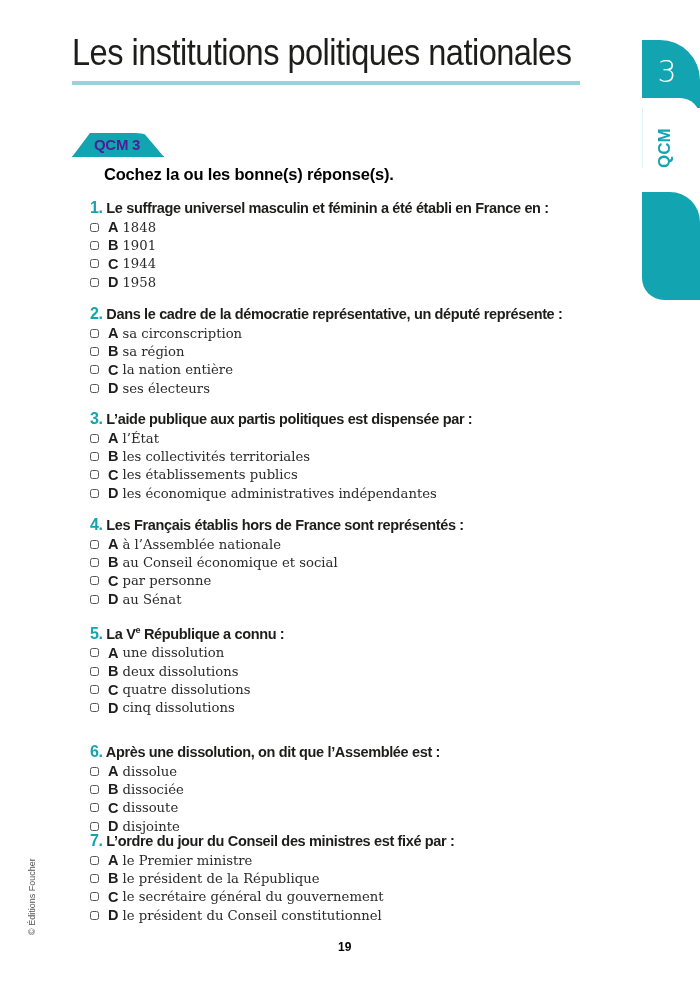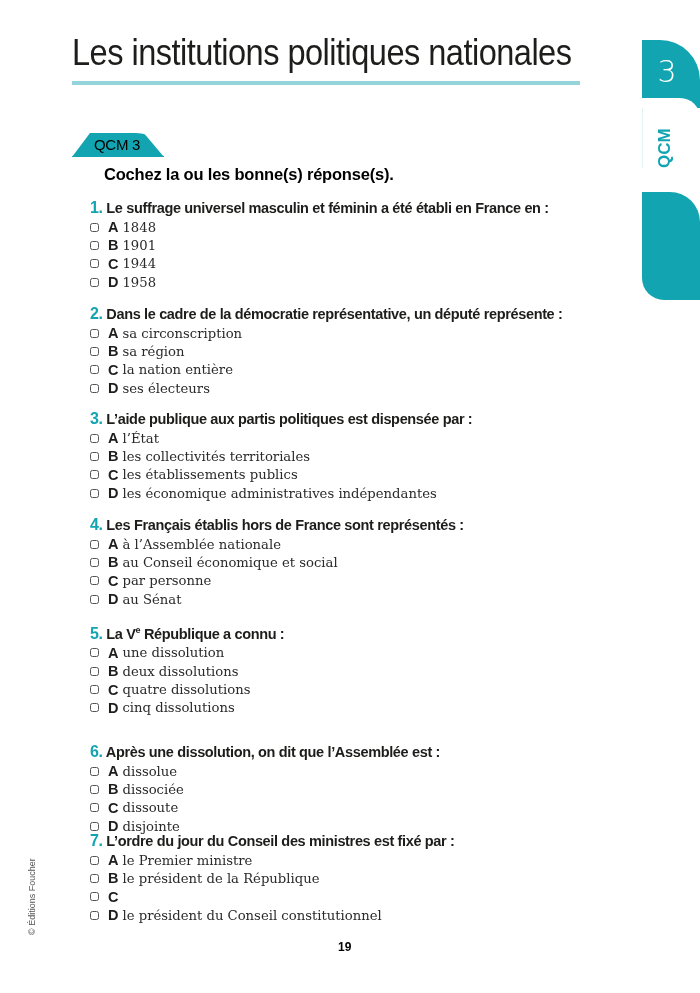--- a/index.html
+++ b/index.html
@@ -7,21 +7,21 @@
   .page-title { position:absolute; left:72px; top:32px; font-size:37px; font-weight:400; letter-spacing:-0.6px; color:#1d1d1b; font-family:"Liberation Sans", sans-serif; transform:scaleX(0.88); transform-origin:left center; white-space:nowrap; margin:0; }
   .title-rule { position:absolute; left:72px; top:81px; width:508px; height:4px; background:#94d5dc; }
 
   .tab-top { position:absolute; left:642px; top:40px; width:58px; height:68px; background:#12a5b1; border-top-left-radius:0; border-top-right-radius:40px; }
   .tab-top-white { position:absolute; left:642px; top:98px; width:58px; height:20px; background:#ffffff; border-top-right-radius:30px; }
   .tab-num { position:absolute; left:642px; top:54px; width:50px; text-align:center; color:#ffffff; font-size:30px; font-family:"DejaVu Sans", sans-serif; font-weight:300; }
   .tab-label { position:absolute; left:655px; top:128px; width:30px; height:40px; color:#12a5b1; font-weight:700; font-size:17px; writing-mode:vertical-rl; transform:rotate(180deg); text-align:center; font-family:"Liberation Sans", sans-serif; }
   .tab-edge { position:absolute; left:642px; top:108px; width:1px; height:60px; background:#e3f3f5; }
   .tab-bottom { position:absolute; left:642px; top:192px; width:58px; height:108px; background:#12a5b1; border-top-right-radius:30px; border-bottom-left-radius:22px; }
 
-  .qcm-badge { position:absolute; left:72px; top:133px; width:92px; height:24px; background:#12a5b1; color:#000000; font-weight:400; font-size:15px; line-height:24px; padding-left:22px; box-sizing:border-box; border-top-left-radius:18px 24px; border-top-right-radius:28px 24px; clip-path:polygon(0 100%, 18px 0, 78% 0, 100% 100%); letter-spacing:-0.3px; }
+  .qcm-badge { position:absolute; left:72px; top:133px; width:92px; height:24px; background:#12a5b1; color:#4c1d95; font-weight:700; font-size:15px; line-height:24px; padding-left:22px; box-sizing:border-box; border-top-left-radius:18px 24px; border-top-right-radius:28px 24px; clip-path:polygon(0 100%, 18px 0, 78% 0, 100% 100%); letter-spacing:-0.3px; }
   .badge-rule { position:absolute; left:72px; top:156px; width:92px; height:1px; background:#12a5b1; }
   .instruction { position:absolute; left:104px; top:165px; color:#000000; font-weight:700; font-size:16.5px; letter-spacing:-0.2px; }
 
   .question { position:absolute; left:90px; width:480px; }
   .q-title { font-weight:700; font-size:14.5px; letter-spacing:-0.35px; line-height:19px; color:#1d1d1b; }
   .q-num { color:#12a5b1; font-size:16px; }
   .option { display:flex; align-items:center; height:18.3px; font-size:14.5px; }
   .checkbox { width:9px; height:9px; border:1.2px solid #555; border-radius:2.5px; margin-right:9px; box-sizing:border-box; display:inline-block; flex:none; cursor:pointer; }
   .opt-letter { font-weight:700; font-size:14.5px; margin-right:4px; font-family:"Liberation Sans", sans-serif; }
   .opt-text { font-family:"DejaVu Serif", serif; font-size:13.2px; color:#2a2a2a; }
@@ -194,20 +194,21 @@
         <span class="opt-text">le Premier ministre</span>
       </div>
       <div class="option">
         <span class="checkbox"></span>
         <span class="opt-letter">B</span>
         <span class="opt-text">le président de la République</span>
       </div>
       <div class="option">
         <span class="checkbox"></span>
         <span class="opt-letter">C</span>
+        <span class="opt-text">le secrétaire général du gouvernement</span>
       </div>
       <div class="option">
         <span class="checkbox"></span>
         <span class="opt-letter">D</span>
         <span class="opt-text">le président du Conseil constitutionnel</span>
       </div>
     </div>
   </div>
 
 <div class="copyright">© Éditions Foucher</div>

